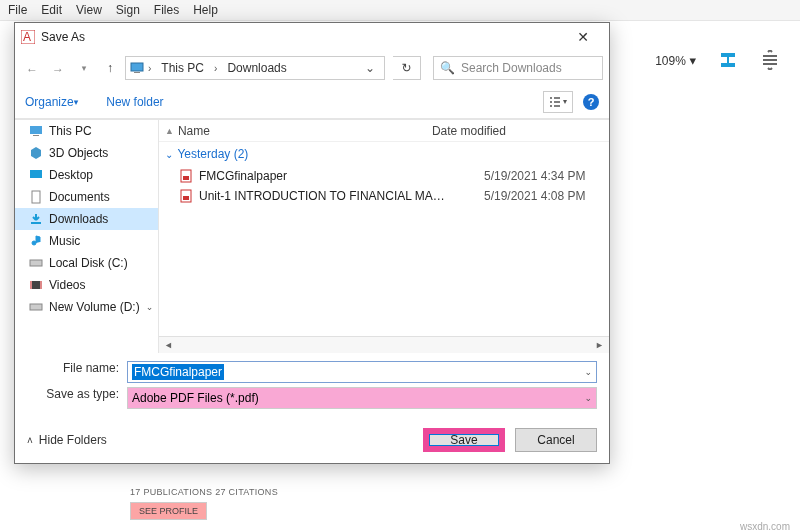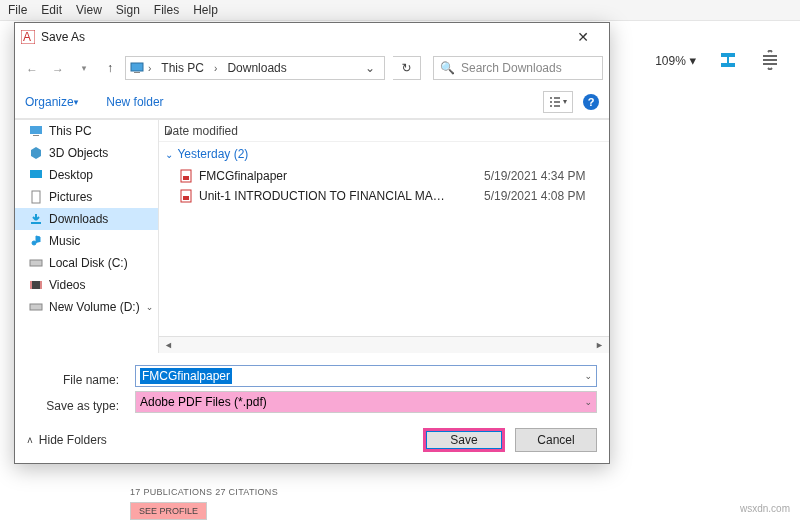--- a/index.html
+++ b/index.html
@@ -2,21 +2,21 @@
 <html><head>
 <meta charset="utf-8">
 <style>
 * { box-sizing: border-box; margin: 0; padding: 0; font-family: "Segoe UI", Tahoma, sans-serif; font-size: 12px; }
 body { background: #fff; width: 800px; height: 532px; position: relative; overflow: hidden; }
 .menubar { display: flex; gap: 14px; padding: 3px 8px; color: #333; background: #f5f5f5; border-bottom: 1px solid #e5e5e5; }
 .menubar span { cursor: default; }
 .app-toolbar { position: absolute; top: 50px; right: 20px; display: flex; align-items: center; gap: 22px; }
 .zoom { font-size: 13px; color: #333; }
 .tool-icon { width: 20px; height: 20px; display: inline-block; }
-.watermark { position: absolute; bottom: 18px; right: 10px; font-size: 10px; color: #aaa; }
+.watermark { position: absolute; bottom: 0; right: 10px; font-size: 10px; color: #aaa; }
 .profile-stats { position: absolute; bottom: 35px; left: 130px; font-size: 9px; color: #666; letter-spacing: .3px; }
 .see-profile { position: absolute; bottom: 12px; left: 130px; font-size: 9px; color: #444; border: 1px solid #ccc; padding: 3px 8px; background: #fca5a5; }
 
 .dialog { position: absolute; top: 22px; left: 14px; width: 596px; height: 442px; background: #fff; border: 1px solid #707070; box-shadow: 0 5px 20px rgba(0,0,0,.25); display: flex; flex-direction: column; }
 .titlebar { display: flex; align-items: center; height: 28px; padding: 0 6px; }
 .titlebar .pdf-mini { width: 14px; height: 14px; margin-right: 6px; }
 .titlebar .title { flex: 1; font-size: 12px; color: #222; }
 .titlebar .close { width: 40px; height: 28px; display: flex; align-items: center; justify-content: center; font-size: 14px; color: #333; }
 .navbar { display: flex; align-items: center; height: 34px; padding: 0 6px; gap: 4px; }
 .nav-arrow { width: 22px; height: 22px; display: flex; align-items: center; justify-content: center; color: #888; }
@@ -47,32 +47,32 @@
 .col-date { flex: 1; }
 .group { display: flex; align-items: center; height: 24px; color: #1a6fcf; padding-left: 6px; gap: 4px; }
 .row { display: flex; align-items: center; height: 20px; padding-left: 20px; }
 .row .fico { width: 14px; height: 14px; margin-right: 6px; }
 .row .fname { width: 248px; color: #222; white-space: nowrap; overflow: hidden; text-overflow: ellipsis; }
 .row .fdate { color: #555; margin-left: 37px; }
 .hscroll { height: 17px; border-top: 1px solid #e0e0e0; display: flex; align-items: center; justify-content: space-between; padding: 0 2px; background: #f7f7f7; }
 .hscroll .arrow { width: 15px; height: 15px; display: flex; align-items: center; justify-content: center; color: #666; font-size: 9px; }
 
 .form { padding: 8px 12px 4px 12px; }
-.form-row { display: flex; align-items: flex-end; height: 26px; gap: 16px; }
+.form-row { display: flex; align-items: flex-start; height: 26px; gap: 8px; }
 .form-row label { width: 92px; text-align: right; color: #333; }
 .form-row .field { flex: 1; height: 22px; border: 1px solid #7a9fd4; display: flex; align-items: center; padding: 0 4px; position: relative; }
 .form-row .field.gray { border-color: #ccc; background: #f9a8d4; }
 .filename-sel { background: #0078d7; color: #fff; padding: 1px 2px; }
 .field .dd { position: absolute; right: 4px; color: #555; font-size: 9px; }
 
 .footer { display: flex; align-items: center; height: 46px; padding: 0 12px; }
 .hide-folders { display: flex; align-items: center; gap: 6px; color: #333; }
 .footer .spacer { flex: 1; }
 .btn { width: 82px; height: 24px; border: 1px solid #adadad; background: #e1e1e1; display: flex; align-items: center; justify-content: center; margin-left: 10px; color: #222; }
-.btn.primary { border: 3px solid #ec4899; box-shadow: inset 0 0 0 1px #0078d7; }
+.btn.primary { border: 6px solid #ec4899; box-shadow: inset 0 0 0 1px #0078d7; }
 
 svg { display: block; }
 </style>
 </head>
 <body>
 
 <div class="menubar">
   <span>File</span>
   <span>Edit</span>
   <span>View</span>
@@ -177,21 +177,21 @@
             </svg>
           </span>
           <span>Desktop</span>
         </div>
       <div class="item">
           <span class="ico">
             <svg viewBox="0 0 14 14">
               <rect x="3" y="1" width="8" height="12" fill="#fff" stroke="#888"></rect>
             </svg>
           </span>
-          <span>Pictures</span>
+          <span>Documents</span>
         </div>
       <div class="item sel">
           <span class="ico">
             <svg viewBox="0 0 14 14">
               <path d="M7 2v6m0 0l-3-3m3 3l3-3M2 11h10" stroke="#1a9dd9" stroke-width="2" fill="none"></path>
             </svg>
           </span>
           <span>Downloads</span>
         </div>
       <div class="item">
@@ -227,20 +227,21 @@
             </svg>
           </span>
           <span style="white-space:nowrap;">New Volume (D:)</span> 
           <span style="font-size:9px;color:#555;">⌄</span>
         </div>
     </div>
 
     <div class="filearea">
       <div class="columns">
         <span style="font-size:9px;color:#888;margin-right:-10px;margin-left:-14px;">▲</span>
+        <span class="col-name" style="padding-left:14px;">Name</span>
         <span class="col-date">Date modified</span>
       </div>
       <div class="group">
         <span style="font-size:10px;">⌄</span>
         <span>Yesterday (2)</span>
       </div>
       <div class="row">
         <span class="fico">
             <svg viewBox="0 0 14 14">
               <rect x="2" y="1" width="10" height="12" fill="#fff" stroke="#c33"></rect>

